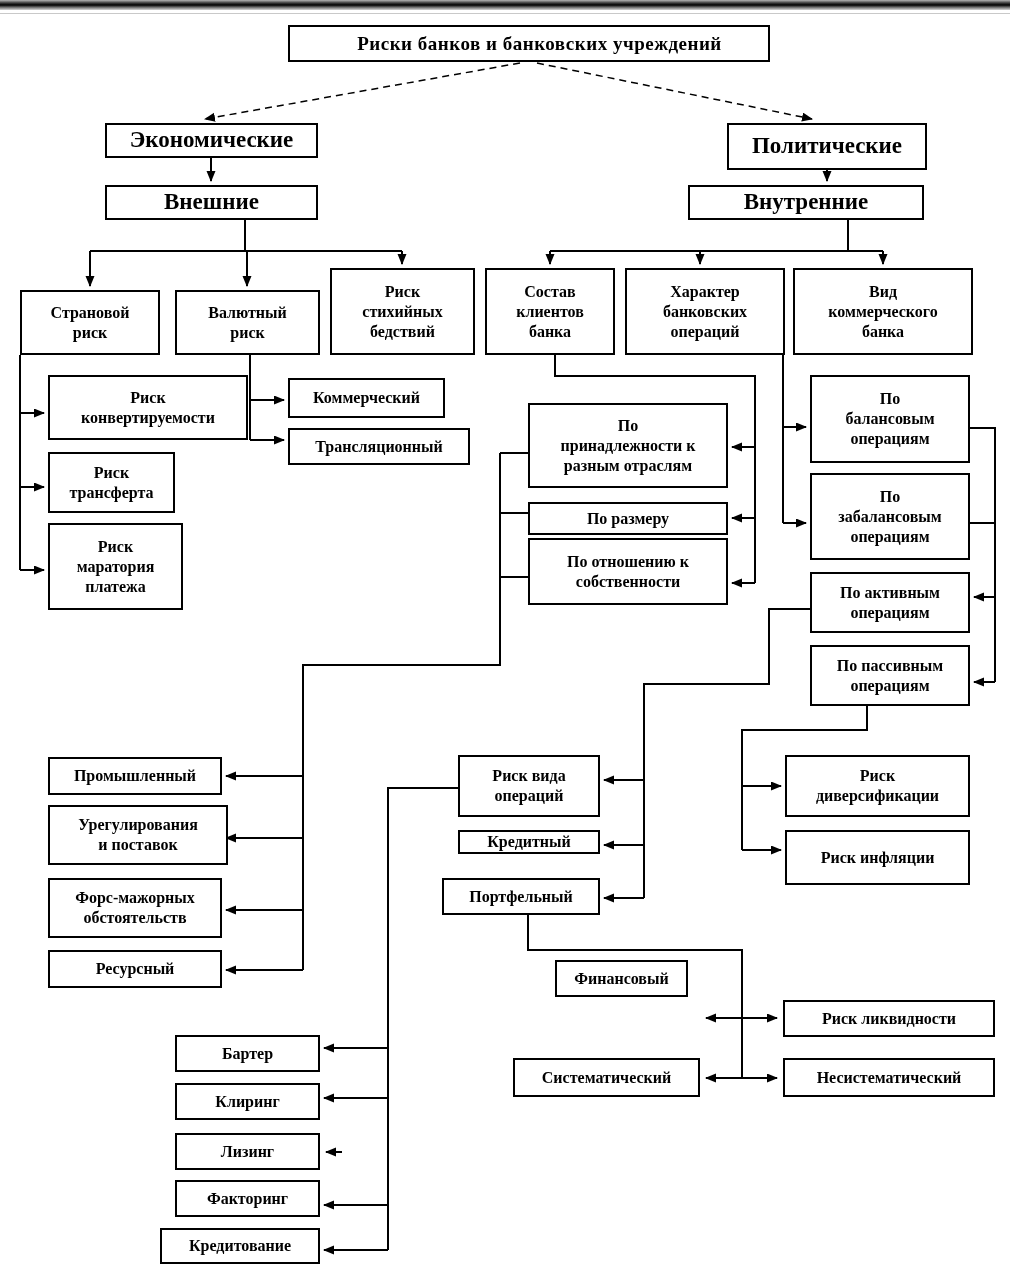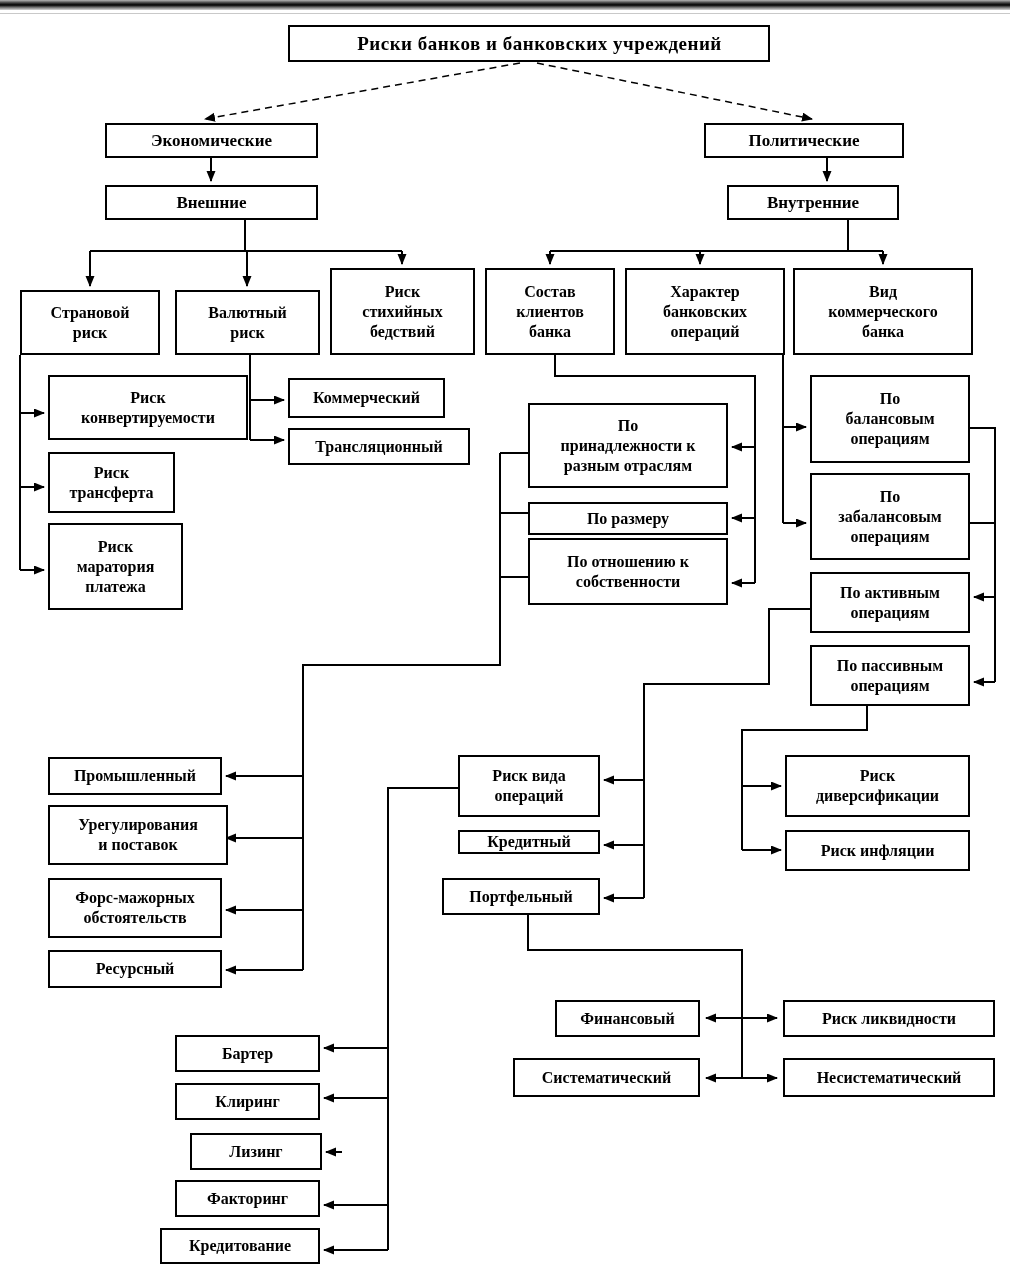--- a/index.html
+++ b/index.html
@@ -16,21 +16,21 @@
     position:absolute;left:0;top:13px;width:1010px;height:1px;background:#c9c9c9;
   }
   svg.wires{position:absolute;left:0;top:0;z-index:0;}
   .node{
     position:absolute;box-sizing:border-box;z-index:1;
     border:2px solid #000;background:#fff;
     display:flex;align-items:center;justify-content:center;
     text-align:center;font-weight:bold;font-size:16px;line-height:1.25;
     white-space:pre-line;color:#000;padding:1px 3px;
   }
-  .node.lg{font-size:17px;}
+  .node.lg{font-size:23px;}
   .node.title{font-size:19px;letter-spacing:.5px;padding-left:24px;}
 </style>
 </head>
 <body>
 
 <div class="topbar"></div>
 <div class="topbar-line"></div>
 
 <svg class="wires" width="1010" height="1268" viewBox="0 0 1010 1268">
   <defs>
@@ -108,23 +108,23 @@
     <path d="M742,1018 L706,1018" marker-end="url(#ah)"></path>
     <path d="M742,1018 L777,1018" marker-end="url(#ah)"></path>
     <path d="M742,1078 L706,1078" marker-end="url(#ah)"></path>
     <path d="M742,1078 L777,1078" marker-end="url(#ah)"></path>
   </g>
 </svg>
 
 <div class="node title" style="left:288px;top:25px;width:482px;height:37px">Риски банков и банковских учреждений</div>
 
 <div class="node lg" style="left:105px;top:123px;width:213px;height:35px">Экономические</div>
-<div class="node lg" style="left:704px;top:123px;width:200px;height:35px">Политические</div>
+<div class="node lg" style="left:727px;top:123px;width:200px;height:47px">Политические</div>
 <div class="node lg" style="left:105px;top:185px;width:213px;height:35px">Внешние</div>
-<div class="node lg" style="left:727px;top:185px;width:172px;height:35px">Внутренние</div>
+<div class="node lg" style="left:688px;top:185px;width:236px;height:35px">Внутренние</div>
 
 <div class="node" style="left:20px;top:290px;width:140px;height:65px">Страновой
 риск</div>
 <div class="node" style="left:175px;top:290px;width:145px;height:65px">Валютный
 риск</div>
 <div class="node" style="left:330px;top:268px;width:145px;height:87px">Риск
 стихийных
 бедствий</div>
 <div class="node" style="left:485px;top:268px;width:130px;height:87px">Состав
 клиентов
@@ -171,24 +171,24 @@
 обстоятельств</div>
 <div class="node" style="left:48px;top:950px;width:174px;height:38px">Ресурсный</div>
 
 <div class="node" style="left:458px;top:755px;width:142px;height:62px">Риск вида
 операций</div>
 <div class="node" style="left:458px;top:830px;width:142px;height:24px">Кредитный</div>
 <div class="node" style="left:442px;top:878px;width:158px;height:37px">Портфельный</div>
 
 <div class="node" style="left:785px;top:755px;width:185px;height:62px">Риск
 диверсификации</div>
-<div class="node" style="left:785px;top:830px;width:185px;height:41px">Риск инфляции</div>
+<div class="node" style="left:785px;top:830px;width:185px;height:55px">Риск инфляции</div>
 
 <div class="node" style="left:175px;top:1035px;width:145px;height:37px">Бартер</div>
 <div class="node" style="left:175px;top:1083px;width:145px;height:37px">Клиринг</div>
-<div class="node" style="left:190px;top:1133px;width:132px;height:37px">Лизинг</div>
+<div class="node" style="left:175px;top:1133px;width:145px;height:37px">Лизинг</div>
 <div class="node" style="left:175px;top:1180px;width:145px;height:37px">Факторинг</div>
 <div class="node" style="left:160px;top:1228px;width:160px;height:36px">Кредитование</div>
 
-<div class="node" style="left:555px;top:1000px;width:145px;height:37px">Финансовый</div>
+<div class="node" style="left:555px;top:960px;width:133px;height:37px">Финансовый</div>
 <div class="node" style="left:513px;top:1058px;width:187px;height:39px">Систематический</div>
 <div class="node" style="left:783px;top:1000px;width:212px;height:37px">Риск ликвидности</div>
 <div class="node" style="left:783px;top:1058px;width:212px;height:39px">Несистематический</div>
 
 </body></html>

